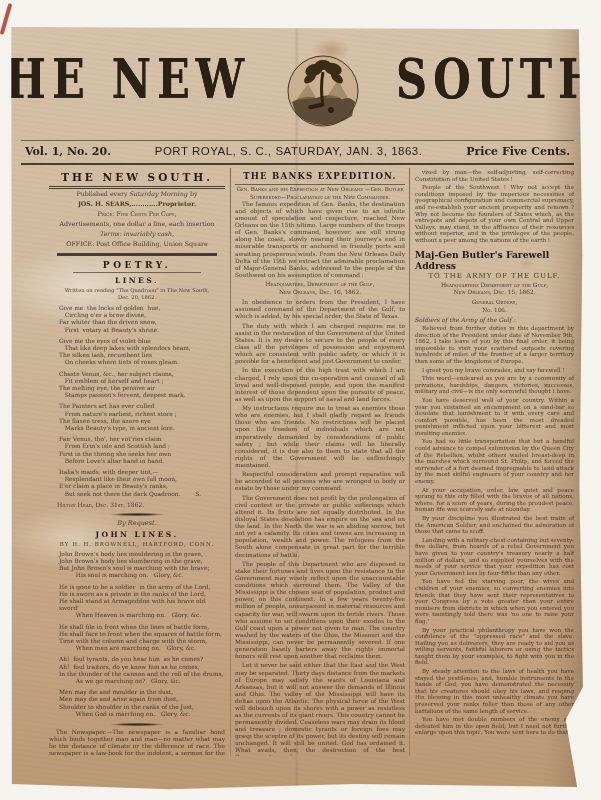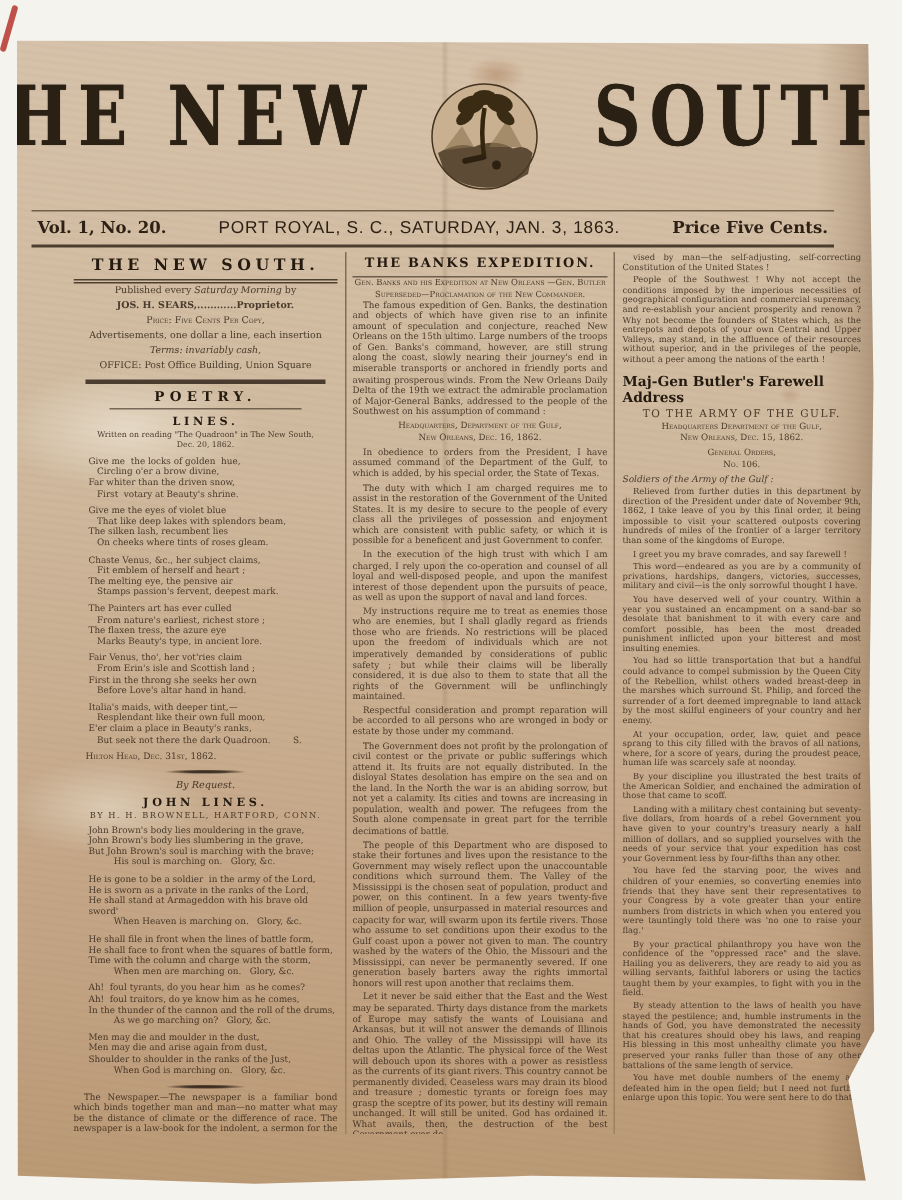--- a/index.html
+++ b/index.html
@@ -29,21 +29,21 @@
     clip-path:polygon(.4% 0,99.1% .3%,99.7% 30%,99.2% 60%,99.8% 86.5%,96.8% 90.8%,98.8% 99.6%,60% 99.2%,28% 99.9%,.5% 99.2%);
     box-shadow:0 0 7px rgba(60,40,20,.25);
   }
   
   .masthead{display:flex;justify-content:center;align-items:flex-start;margin-top:27px;height:82px;color:#2a2014;gap:28px;}
   .mast-text{display:inline-block;font-weight:bold;font-size:43px;letter-spacing:6px;transform:scaleY(1.28);white-space:nowrap;text-shadow:0 0 .4px #2a2014;}
   .vignette{width:74px;height:74px;margin:0 8px;flex:0 0 auto;}
   .dateline{
     display:flex;justify-content:space-between;align-items:baseline;
     border-top:1px solid rgba(60,45,30,.65);border-bottom:2.5px solid rgba(42,30,18,.8);
-    margin:4px 28px 0 12px;padding:4px 4px 5px;color:#2d2115;
+    margin:4px 10px 0 12px;padding:4px 4px 5px;color:#2d2115;
   }
   .dateline .vol,.dateline .price{font-size:11px;font-weight:bold;}
   .dateline .pd{font-family:"Liberation Sans",sans-serif;font-weight:normal;font-size:11.5px;letter-spacing:.5px;}
   
   .columns{display:flex;margin:3px 10px 0 40px;height:588px;overflow:hidden;color:rgba(56,41,27,.88);}
   .col{overflow:hidden;}
   .col1{width:176px;padding:1px 3px 0 0;}
   .col2{width:170px;padding:1px 2px 0 2px;}
   .col3{flex:1;padding:1px 0 0 3px;}
   .rule-v{width:1px;flex:0 0 1px;background:linear-gradient(rgba(70,52,36,.6),rgba(70,52,36,.25));margin:0 2px;}

